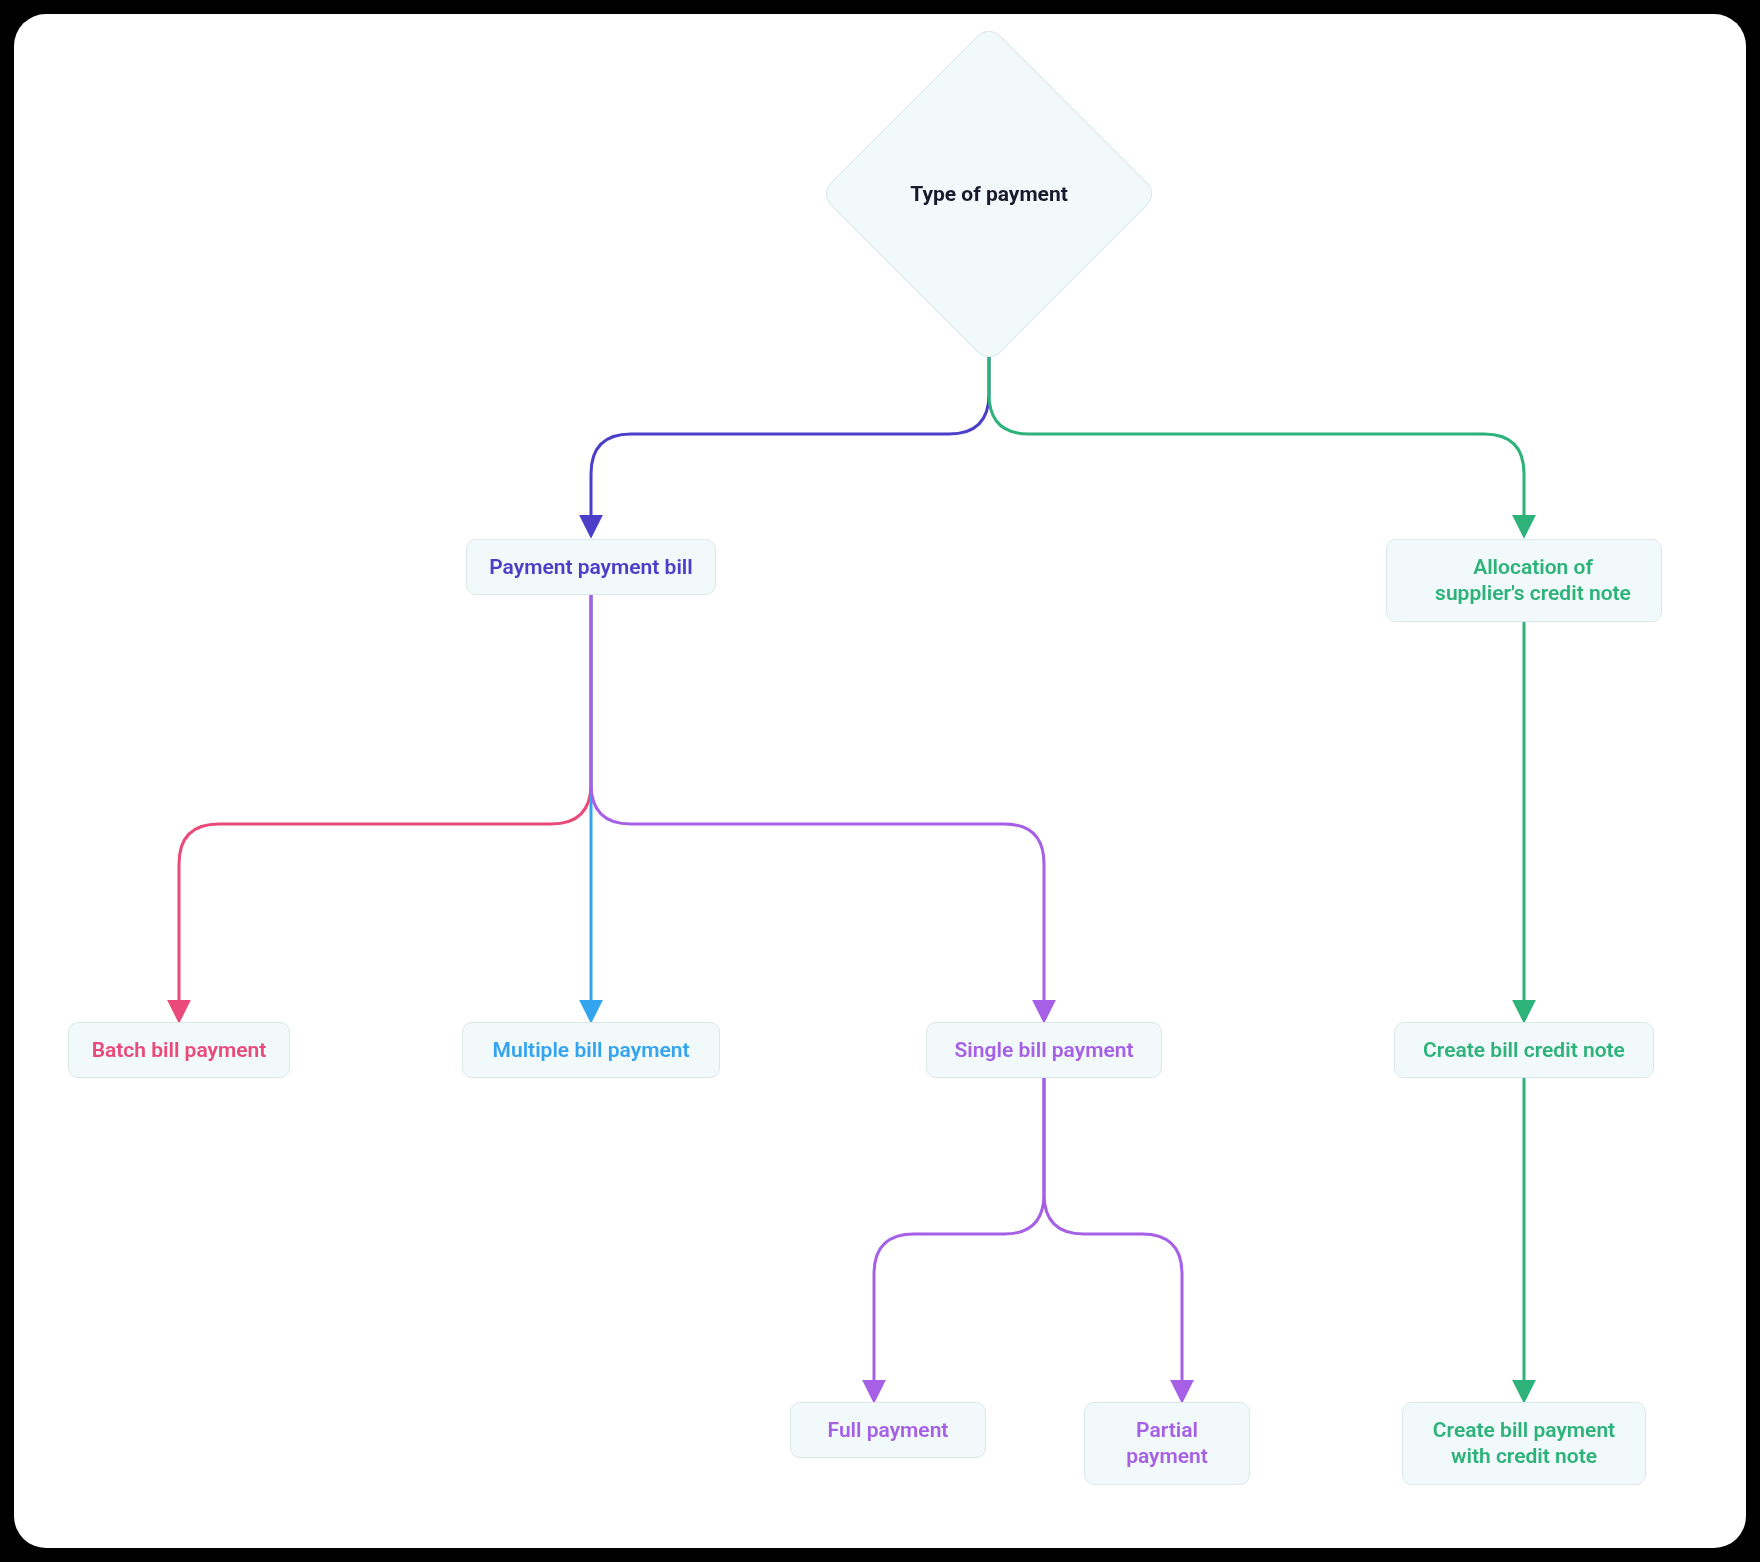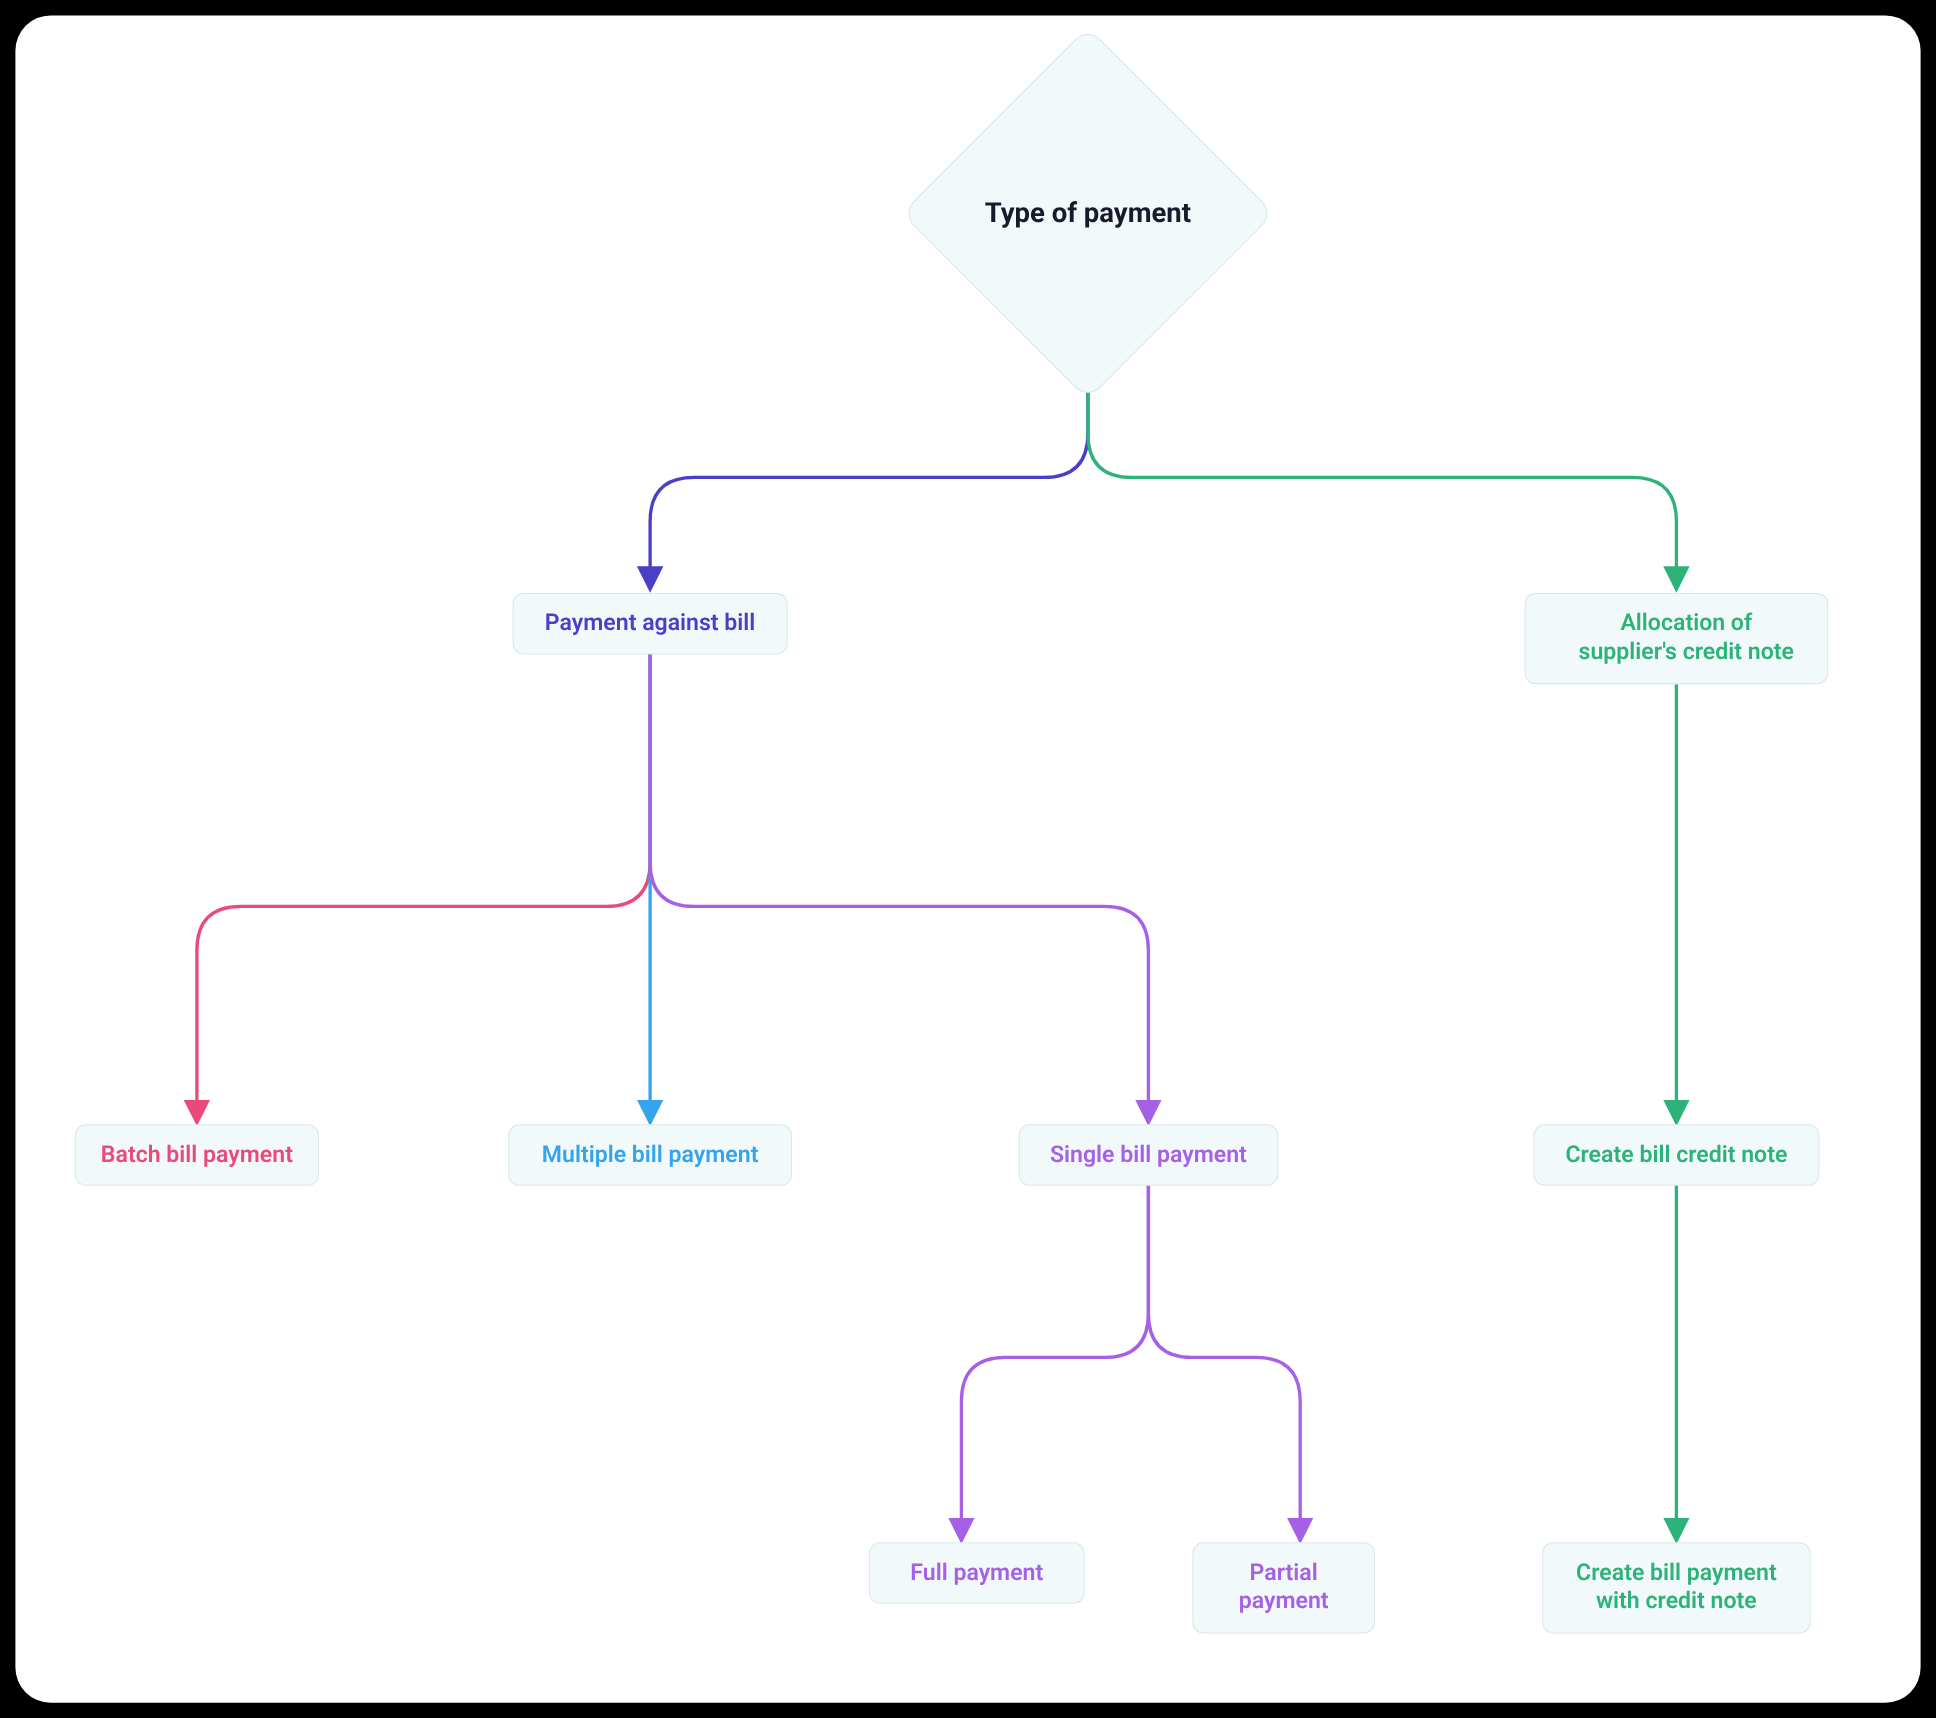--- a/index.html
+++ b/index.html
@@ -52,21 +52,21 @@
     position: absolute;
     inset: 0;
     background: #f2f9fa;
     border: 1px solid #dbe8ea;
     transform: rotate(45deg);
     border-radius: 16px;
   }
   .diamond .label {
     position: relative;
     z-index: 1;
-    font-size: 25px;
+    font-size: 21px;
     font-weight: 700;
     color: #1a1a2e;
     text-align: left;
   }
 </style>
 </head>
 <body>
 
 <div class="canvas">
 
@@ -107,21 +107,21 @@
 
     <path d="M 1510 1060 L 1510 1385" fill="none" stroke="#2db37a" stroke-width="3" marker-end="url(#arr-green)"></path>
   </svg>
 
   <div class="diamond" style="left:855px; top:60px;">
     <div class="shape"></div>
     <div class="label">Type of payment</div>
   </div>
 
   <div class="node" style="left:452px; top:525px; width:250px; color:#4b3ec9;">
-    <span>Payment against bill</span>
+    <span>Payment payment bill</span>
   </div>
 
   <div class="node" style="left:1372px; top:525px; width:276px; color:#2db37a;padding-left:40px;">
     <span>Allocation of supplier's credit note</span>
   </div>
 
   <div class="node" style="left:54px; top:1008px; width:222px; color:#e94a7a;">
     <span>Batch bill payment</span>
   </div>
 

